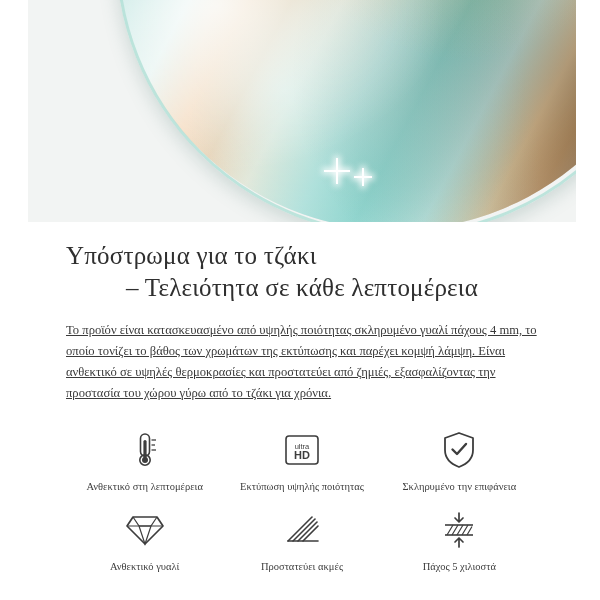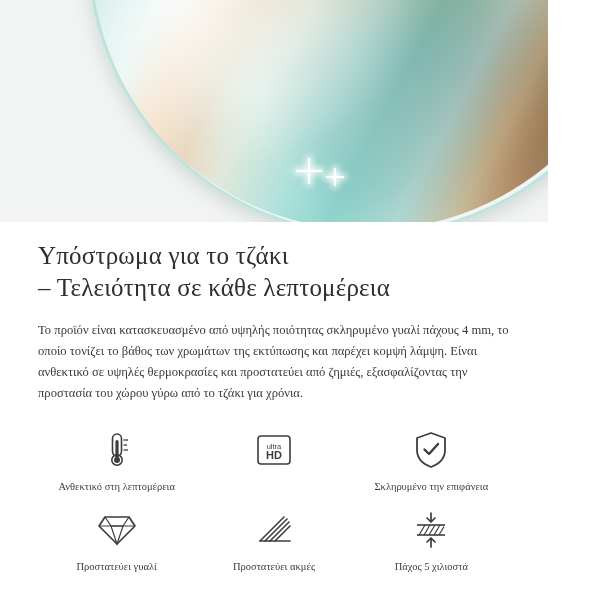--- a/index.html
+++ b/index.html
@@ -12,20 +12,21 @@
     background: #ffffff;
     font-family: "Liberation Serif", serif;
     overflow: hidden;
   }
   .page {
     position: relative;
     width: 548px;
     height: 600px;
     background: #ffffff;
     overflow: hidden;
+    margin-left: 28px;
   }
 
   
   .hero {
     position: relative;
     width: 600px;
     height: 222px;
     overflow: hidden;
     background: #ffffff;
   }
@@ -124,28 +125,30 @@
     font-family: "Liberation Serif", serif;
     font-size: 25px;
     line-height: 32px;
     color: #2f2f2f;
     font-weight: 400;
     margin: 0 0 16px 0;
     letter-spacing: 0.2px;
   }
   .headline .line2 {
     display: block;
+    text-align: center;
   }
   .paragraph {
     font-family: "Liberation Serif", serif;
     font-size: 12.6px;
     line-height: 21px;
     color: #3a3a3a;
     margin: 0;
     max-width: 530px;
+    text-decoration: underline;
   }
 
   
   .features {
     position: relative;
     margin-top: 24px;
     display: grid;
     grid-template-columns: repeat(3, 1fr);
     row-gap: 14px;
   }
@@ -211,20 +214,21 @@
       </div>
 
       <div class="feature">
         <div class="feature-icon">
           <svg width="42" height="40" viewBox="0 0 42 40">
             <rect x="5" y="6" width="32" height="28" rx="3" fill="none" stroke="#3d3d3d" stroke-width="1.6"></rect>
             <text x="21" y="18.5" text-anchor="middle" font-family="Liberation Sans, sans-serif" font-size="7.5" fill="#3d3d3d">ultra</text>
             <text x="21" y="29" text-anchor="middle" font-family="Liberation Sans, sans-serif" font-size="11" font-weight="bold" fill="#3d3d3d">HD</text>
           </svg>
         </div>
+        <div class="feature-label">Εκτύπωση υψηλής ποιότητας</div>
       </div>
 
       <div class="feature">
         <div class="feature-icon">
           <svg width="38" height="42" viewBox="0 0 38 42">
             <path d="M19 4 L33 9 V21 C33 29 27 35 19 38 C11 35 5 29 5 21 V9 Z" fill="none" stroke="#3d3d3d" stroke-width="1.8" stroke-linejoin="round"></path>
             <path d="M12.5 20.5 L17 25 L26 15" fill="none" stroke="#3d3d3d" stroke-width="2.4" stroke-linecap="round" stroke-linejoin="round"></path>
           </svg>
         </div>
         <div class="feature-label">Σκληρυμένο την επιφάνεια</div>
@@ -232,21 +236,21 @@
 
       <div class="feature">
         <div class="feature-icon">
           <svg width="40" height="38" viewBox="0 0 40 38">
             <path d="M8 6 H32 L38 15 L20 33 L2 15 Z" fill="none" stroke="#3d3d3d" stroke-width="1.7" stroke-linejoin="round"></path>
             <path d="M2 15 H38" stroke="#3d3d3d" stroke-width="1.2"></path>
             <path d="M8 6 L14 15 L20 33 L26 15 L32 6" fill="none" stroke="#3d3d3d" stroke-width="1.2"></path>
             <path d="M14 15 H26" stroke="#3d3d3d" stroke-width="1.2"></path>
           </svg>
         </div>
-        <div class="feature-label">Προστατεύει γυαλί</div>
+        <div class="feature-label">Ανθεκτικό γυαλί</div>
       </div>
 
       <div class="feature">
         <div class="feature-icon">
           <svg width="40" height="38" viewBox="0 0 40 38">
             <path d="M6 30 L30 6" stroke="#3d3d3d" stroke-width="1.6" stroke-linecap="round"></path>
             <path d="M11 30 L33 8" stroke="#3d3d3d" stroke-width="1.6" stroke-linecap="round"></path>
             <path d="M16 30 L35 11" stroke="#3d3d3d" stroke-width="1.6" stroke-linecap="round"></path>
             <path d="M21 30 L36 15" stroke="#3d3d3d" stroke-width="1.6" stroke-linecap="round"></path>
             <path d="M6 30 H36" stroke="#3d3d3d" stroke-width="1.6" stroke-linecap="round"></path>

